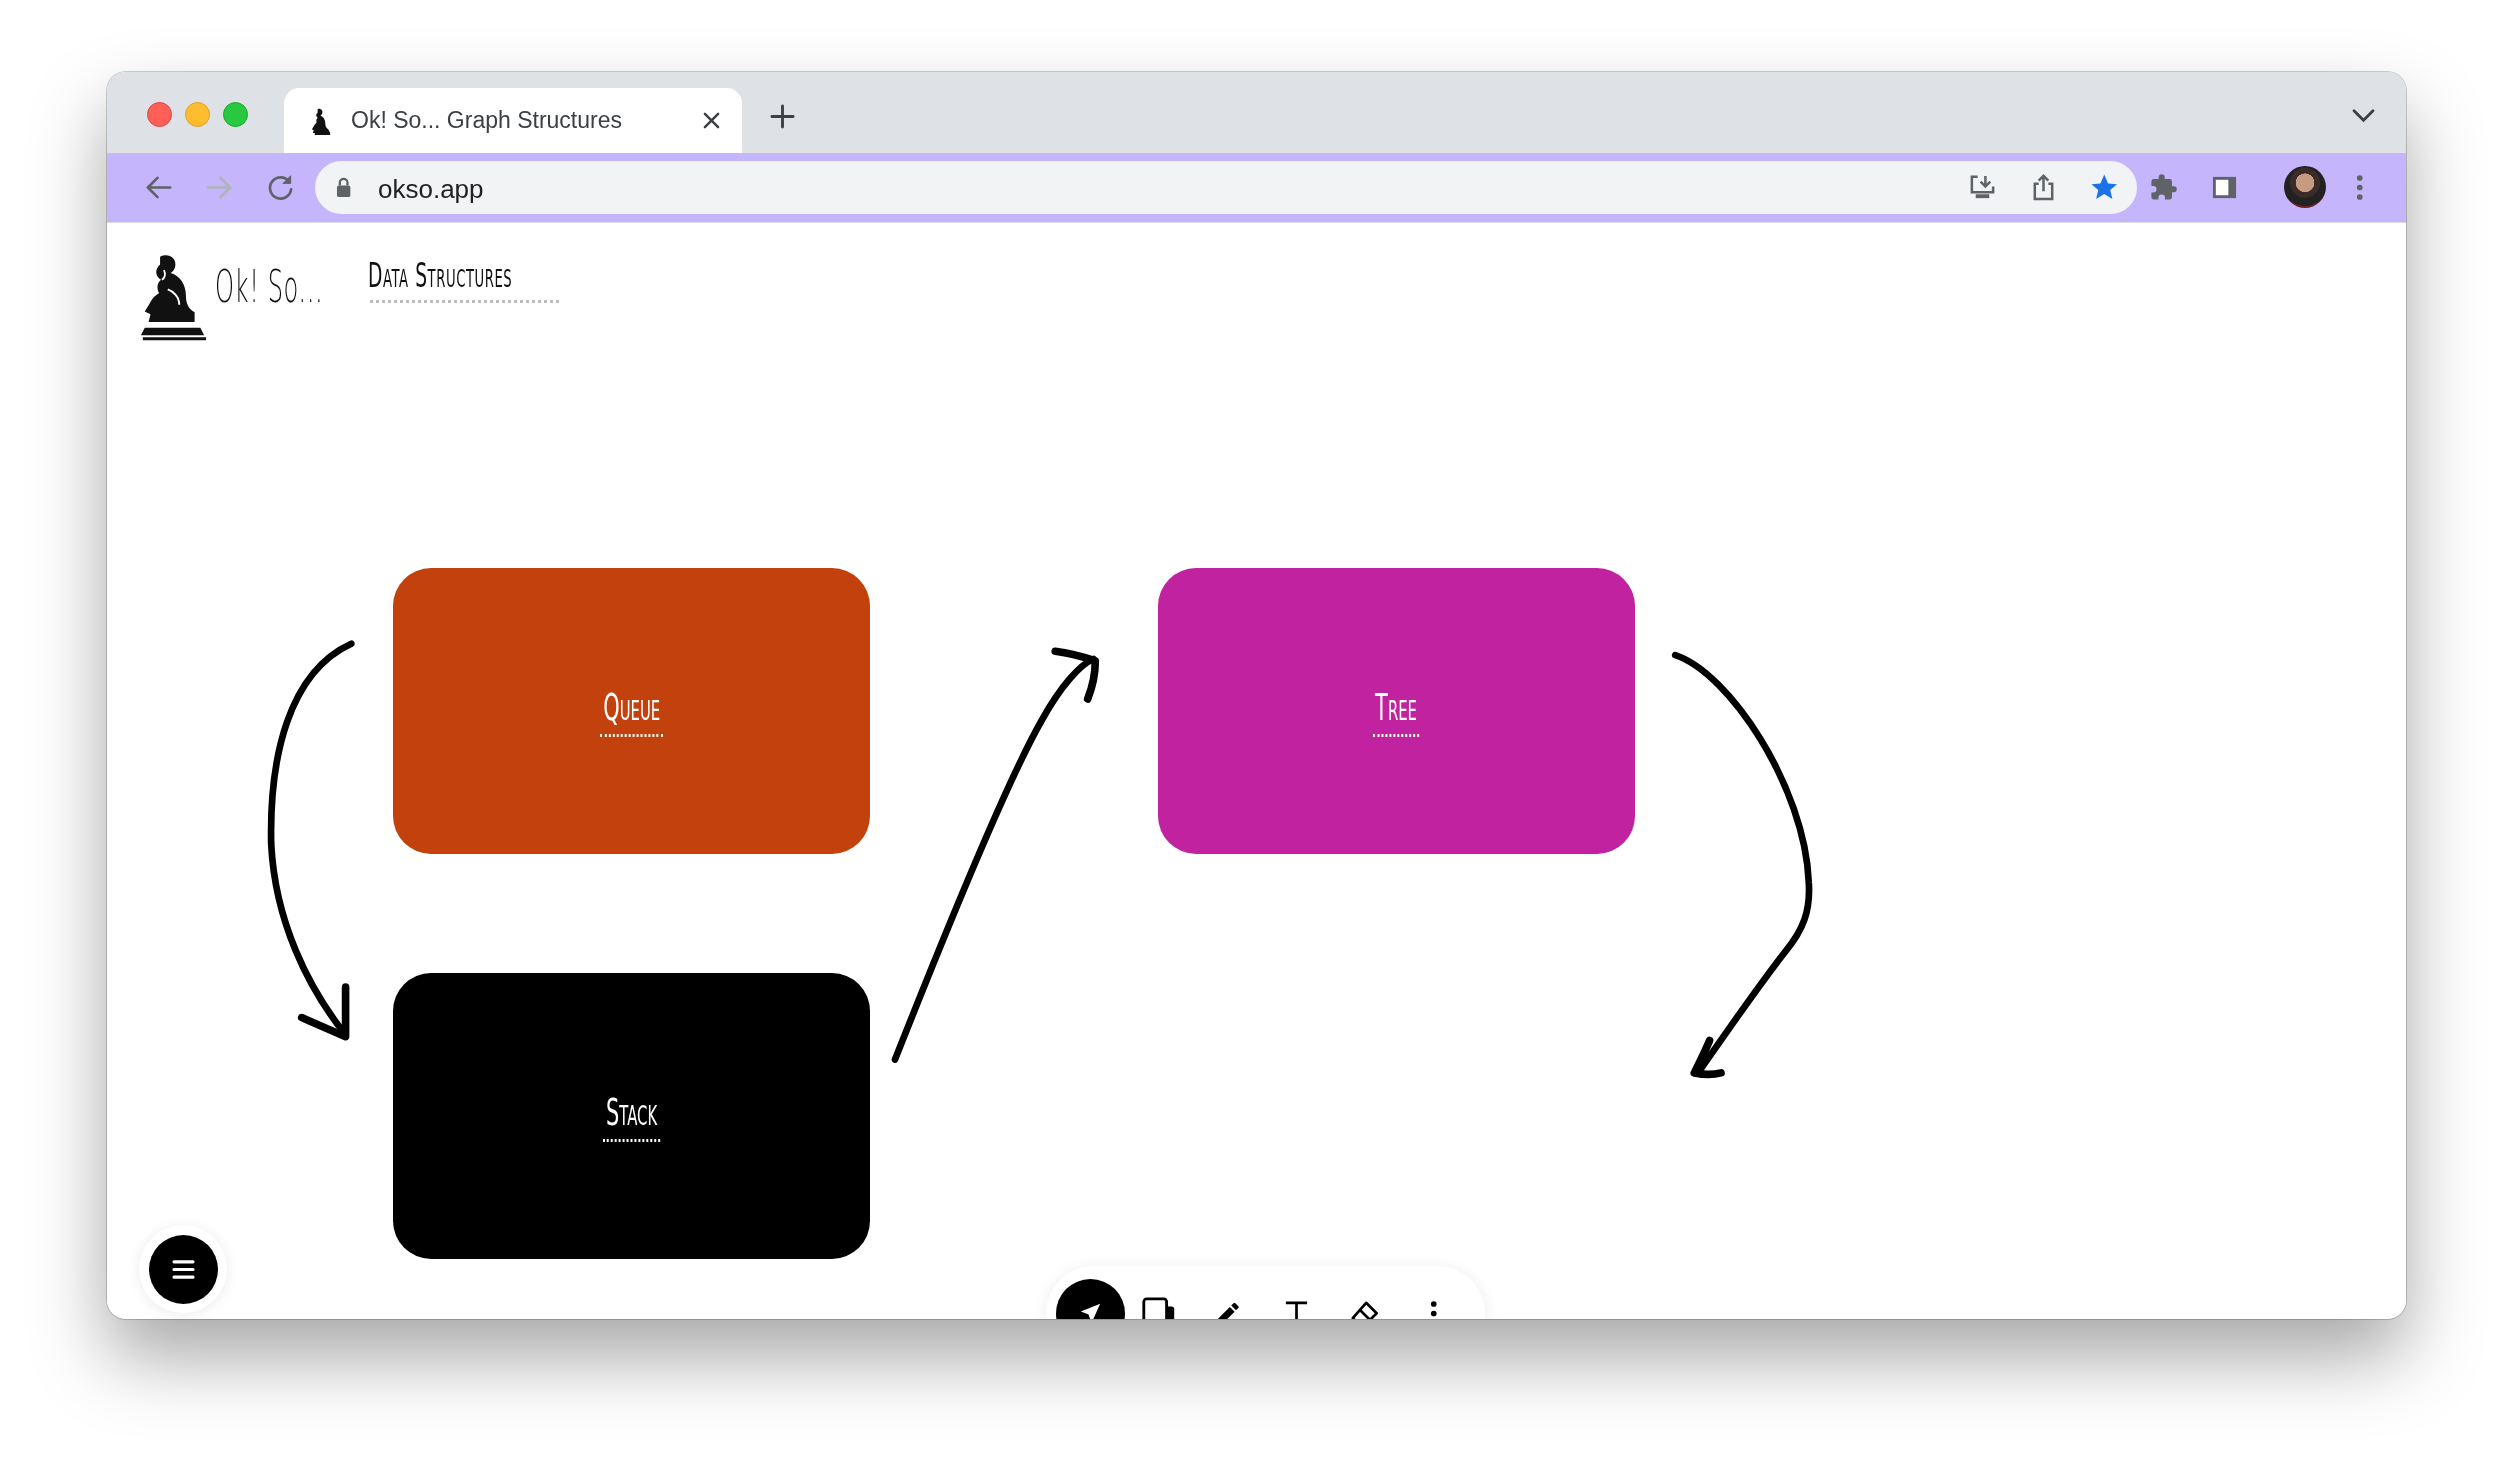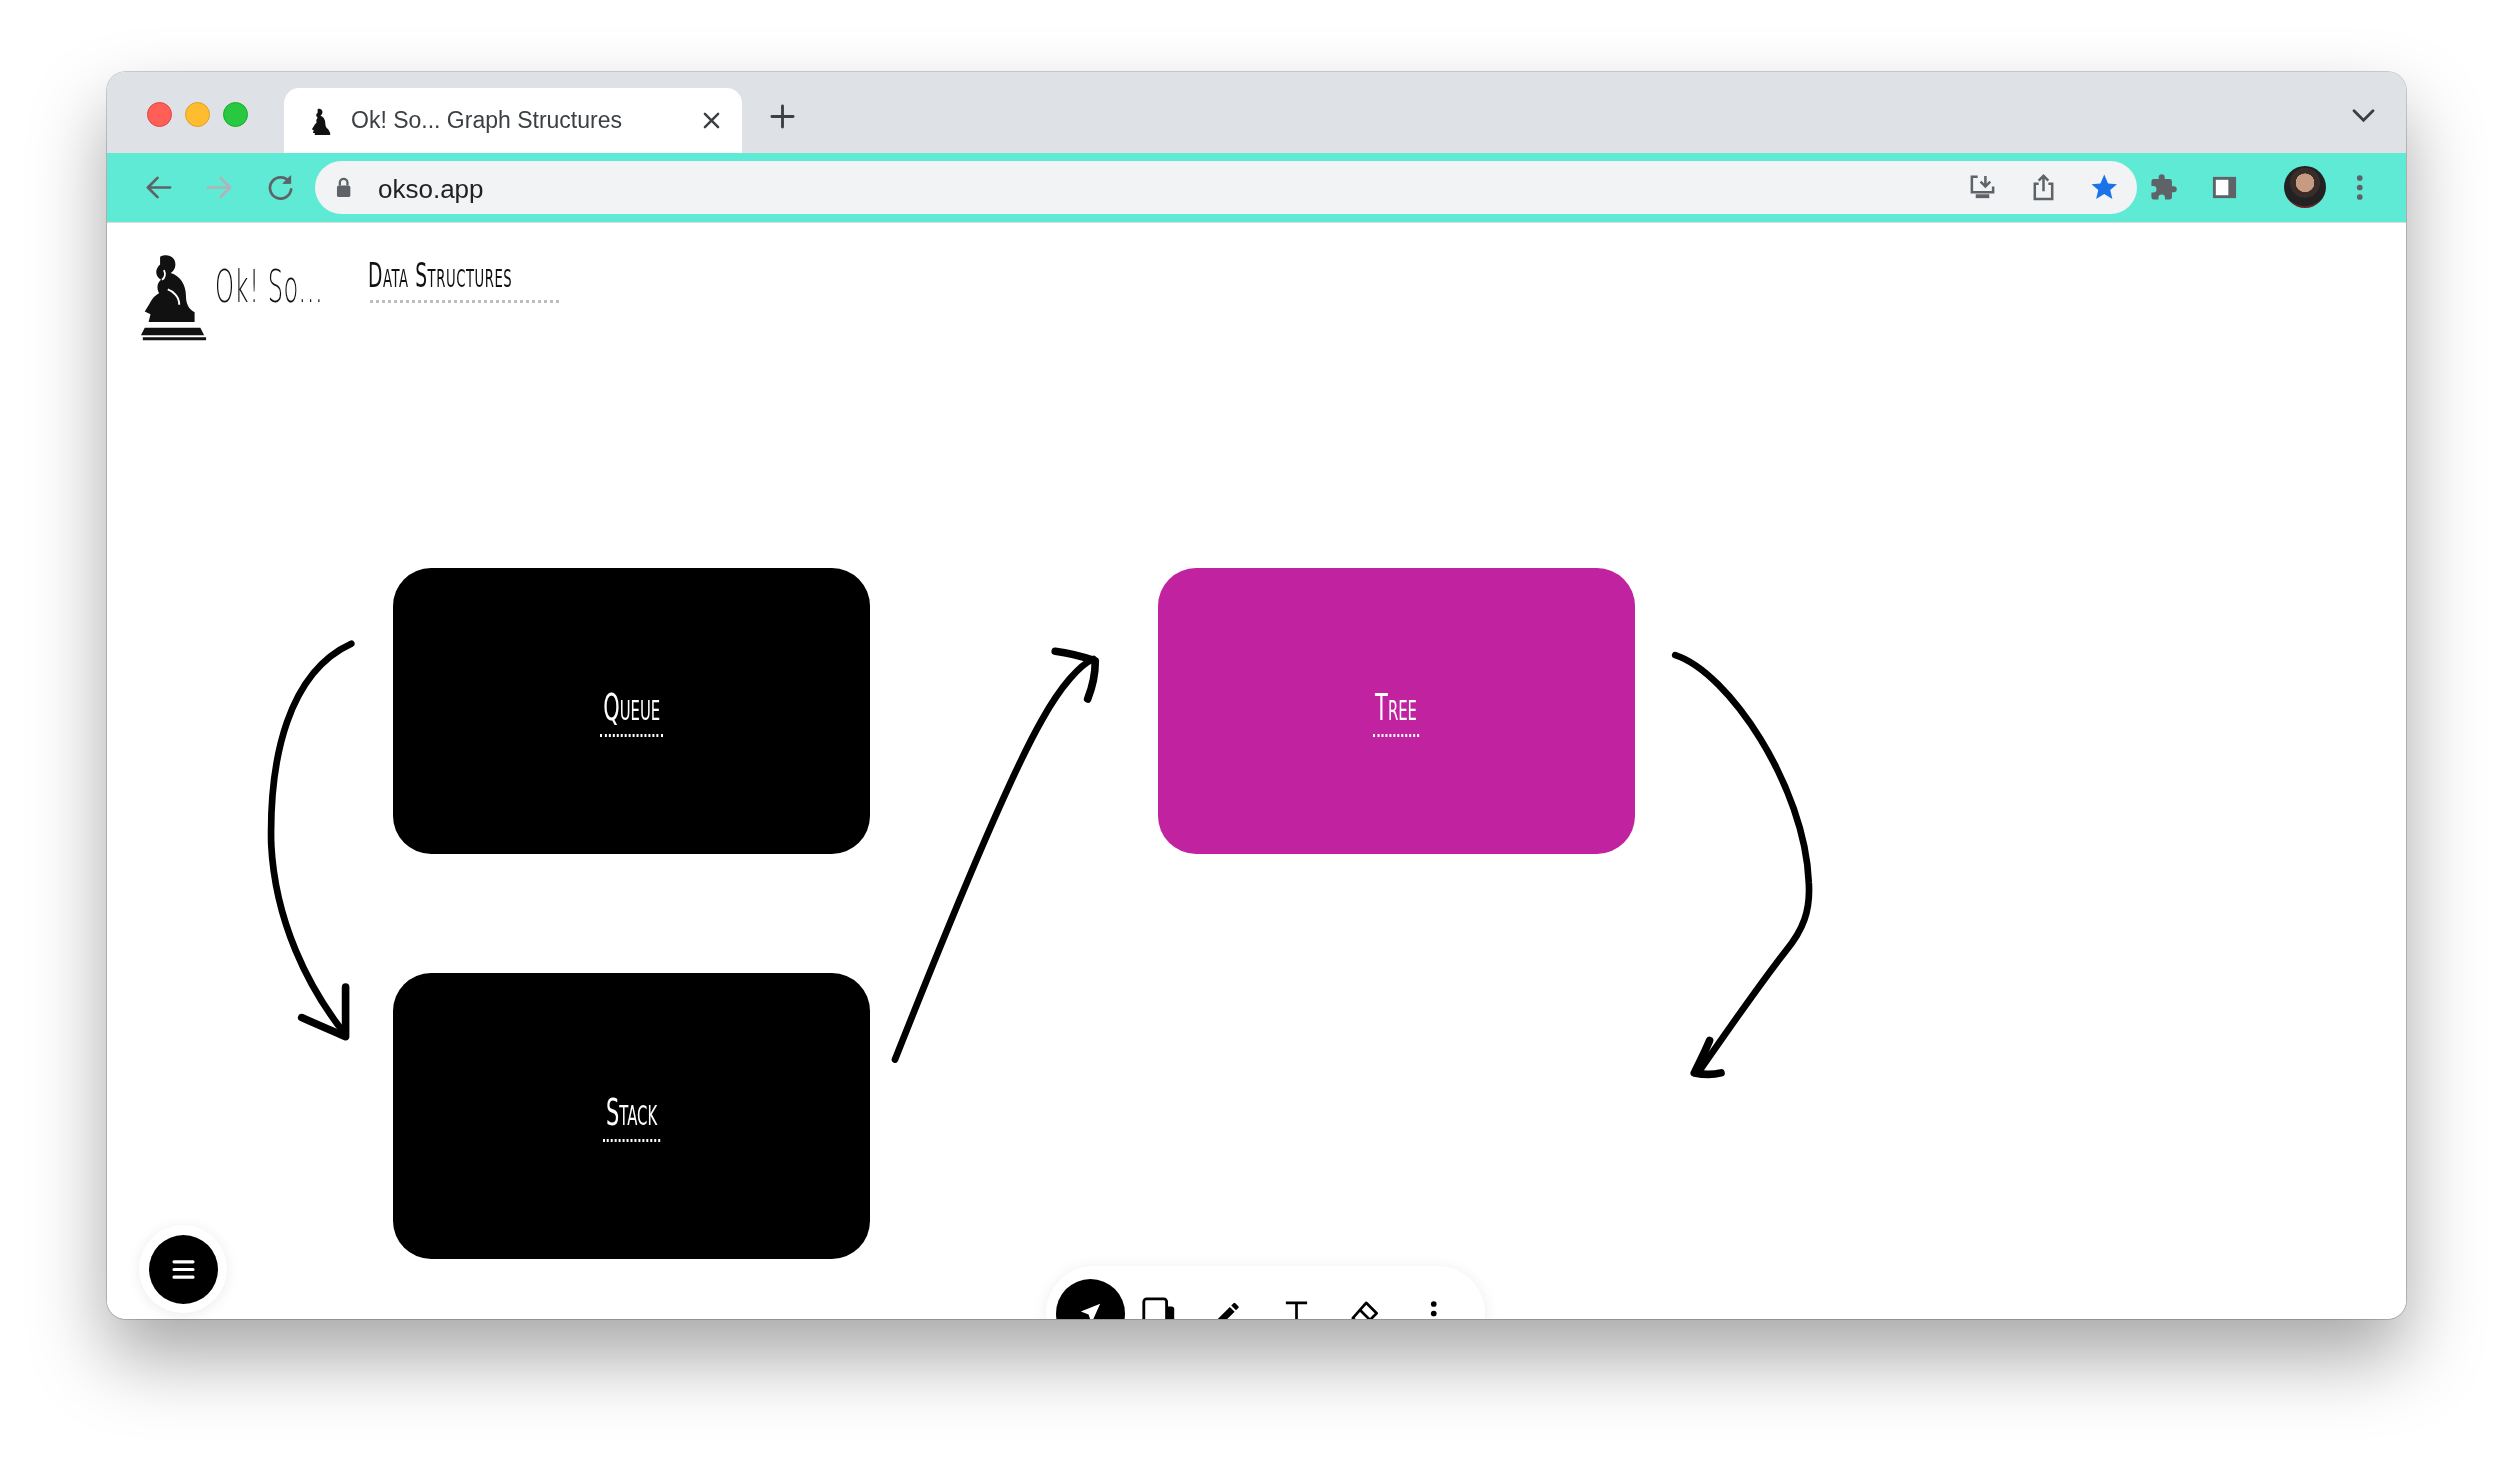--- a/index.html
+++ b/index.html
@@ -33,21 +33,21 @@
     display: flex; align-items: center; justify-content: center;
   }
   .newtab {
     position: absolute; left: 658px; top: 27px; width: 34px; height: 34px;
     display: flex; align-items: center; justify-content: center;
   }
   .tabsearch {
     position: absolute; right: 29px; top: 34px; width: 27px; height: 19px;
   }
   .toolbar {
-    position: absolute; left: 0; top: 81px; width: 100%; height: 69px; background: #5eead4;
+    position: absolute; left: 0; top: 81px; width: 100%; height: 69px; background: #c4b5fd;
     border-bottom: 1.9px solid #DADCE0;
   }
   .nav-btn { position: absolute; top: 17px; width: 34px; height: 34px; display:flex; align-items:center; justify-content:center; }
   .omnibox {
     position: absolute; left: 208px; top: 7.6px; width: 1822px; height: 53px;
     background: #F1F3F4; border-radius: 27px;
   }
   .lock { position: absolute; left: 21px; top: 16px; }
   .url { position: absolute; left: 63px; top: 13.4px; font-size: 26px; color: #202124; }
   .omni-icon { position: absolute; top: 11.4px; width: 30.5px; height: 30.5px; display:flex; align-items:center; justify-content:center; }
@@ -230,21 +230,21 @@
         <path d="M22 6c8-4 16 0 16 8 0 4-2 7-5 9 10 3 16 12 16 24 0 8 3 14 9 17v10H10l2-8-6-3 5-8c3-6 6-9 10-11-3-5-2-11 2-14-6-3-7-11-1-16z" fill="#111"></path>
         <path d="M26 20c2 4 1 8-2 10M30 40c6 2 12 8 12 16" stroke="#fff" stroke-width="2" fill="none"></path>
         <path d="M6 80h58l4 8H2z" fill="#111"></path>
         <path d="M4 90h66v3H4z" fill="#111"></path>
       </svg>
       <span class="logo-text">Ok! So...</span>
     </div>
     <span class="crumb">Data Structures</span>
     <div class="crumb-underline"></div>
 
-    <div class="card" style="left:286px; top:344px; background:#000000;">
+    <div class="card" style="left:286px; top:344px; background:#c2410c;">
       <span class="card-label">Queue</span>
     </div>
     <div class="card" style="left:286px; top:749px; background:#000;">
       <span class="card-label">Stack</span>
     </div>
     <div class="card" style="left:1051px; top:344px; background:#C022A0;">
       <span class="card-label">Tree</span>
     </div>
 
     <svg class="arrows" viewBox="0 0 2410 1148">

